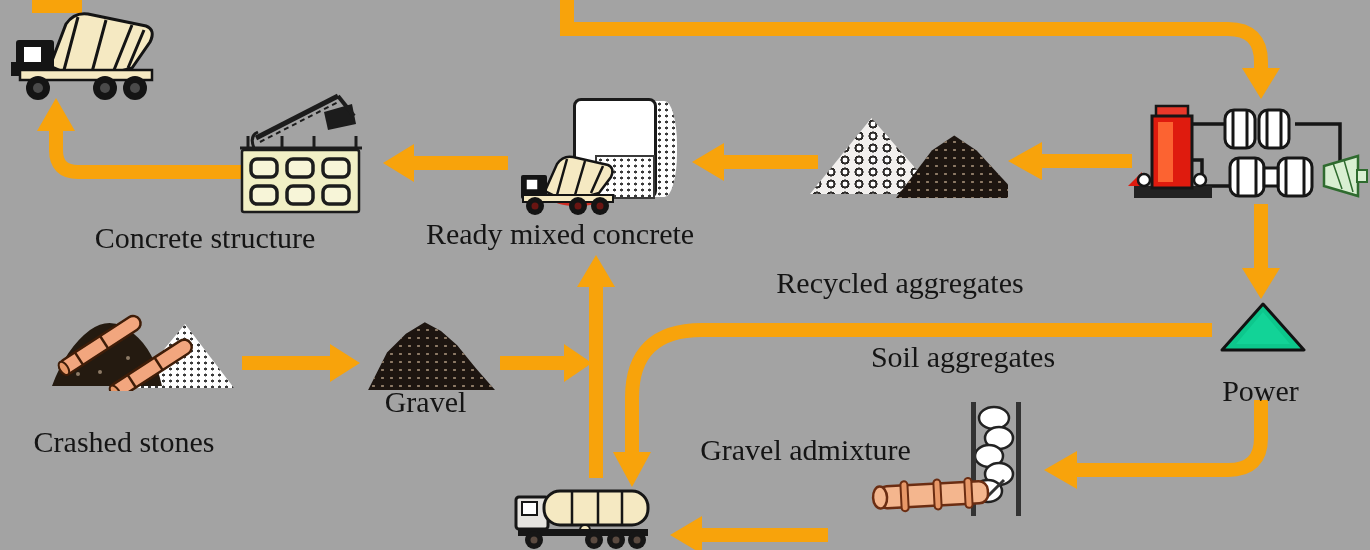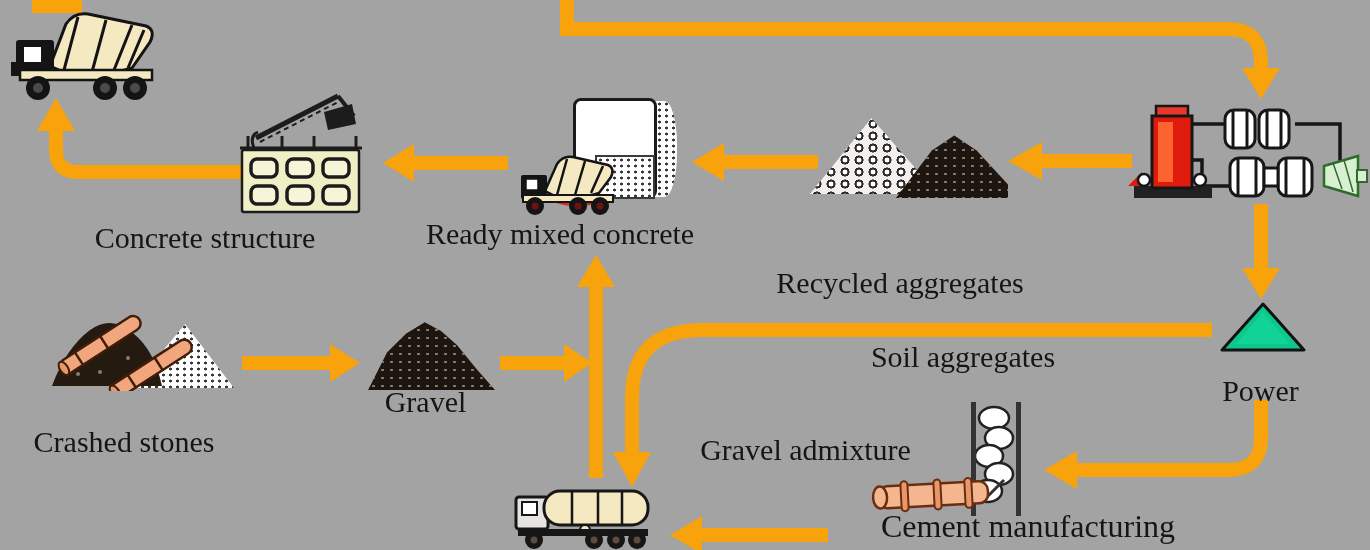--- a/index.html
+++ b/index.html
@@ -233,15 +233,14 @@
   <div class="icon dark-speckle" style="left:360px;top:318px;width:135px;height:72px;clip-path:polygon(6% 100%,20% 48%,34% 22%,48% 6%,60% 18%,72% 38%,86% 70%,100% 100%);"></div>
 
   <div class="lbl" style="left:55px;top:221px;width:300px;">Concrete structure</div>
   <div class="lbl" style="left:380px;top:217px;width:360px;text-align:center;">Ready mixed concrete</div>
   <div class="lbl" style="left:765px;top:234px;width:270px;margin-top:32px;">Recycled aggregates</div>
   <div class="lbl" style="left:0px;top:385px;width:248px;margin-top:40px;">Crashed stones</div>
   <div class="lbl" style="left:358px;top:385px;width:135px;">Gravel</div>
   <div class="lbl" style="left:843px;top:340px;width:240px;">Soil aggregates</div>
   <div class="lbl" style="left:1203px;top:355px;width:115px;margin-top:19px;">Power</div>
   <div class="lbl" style="left:653px;top:433px;width:305px;">Gravel admixture</div>
-  <div class="lbl" style="left:828px;top:509px;width:400px;font-size:32px;">Cement manufacturing</div>
 
 </div>
 
 </body></html>

